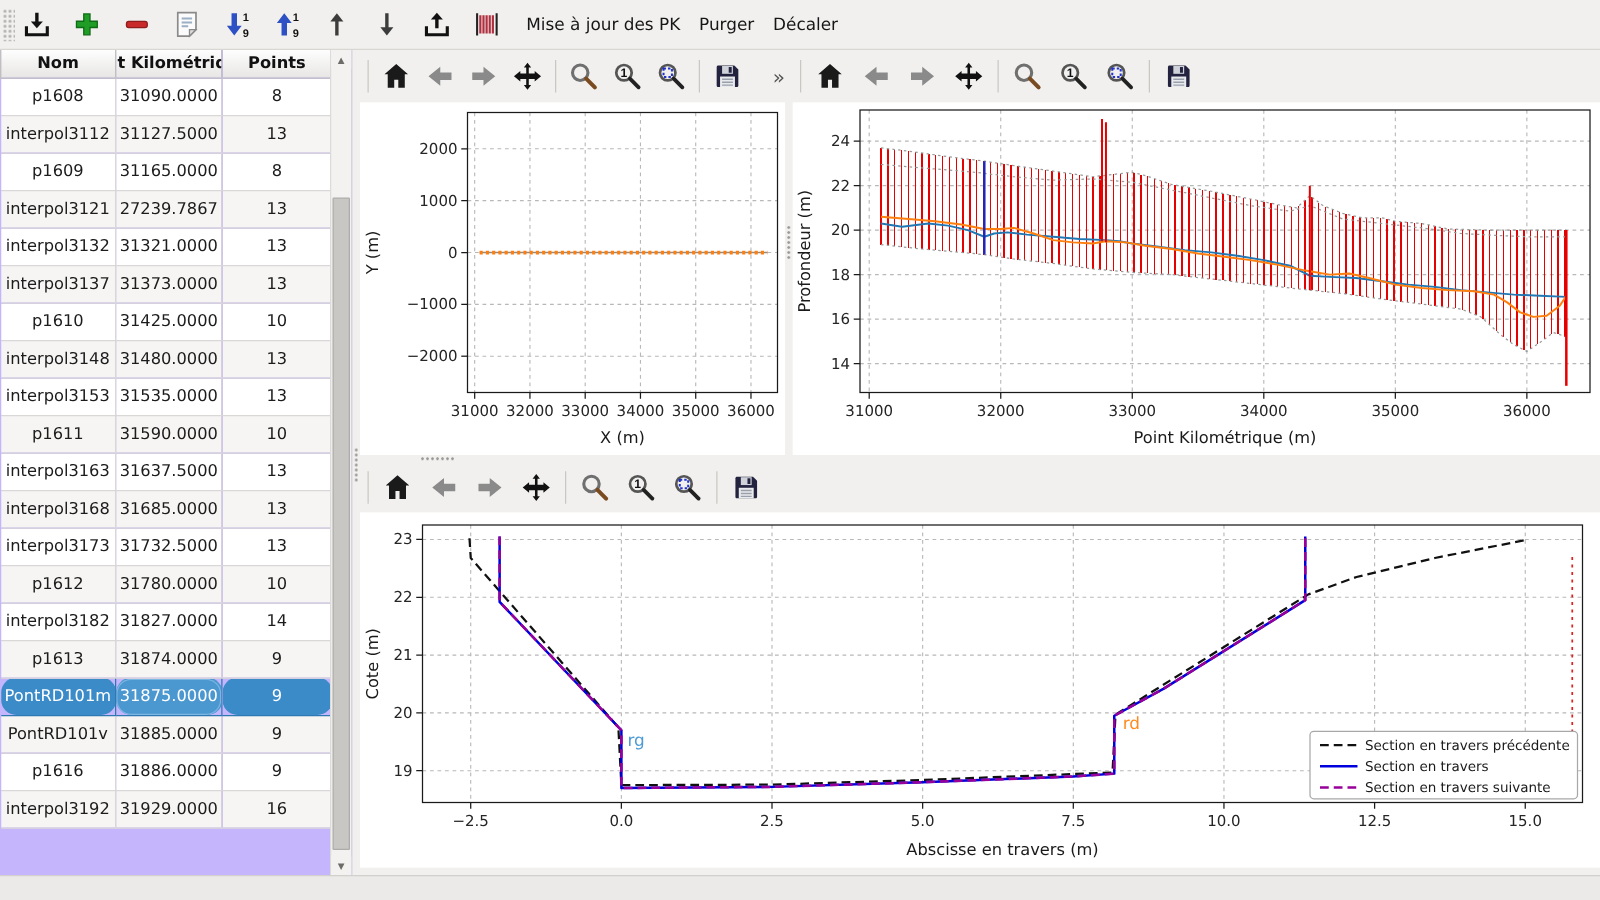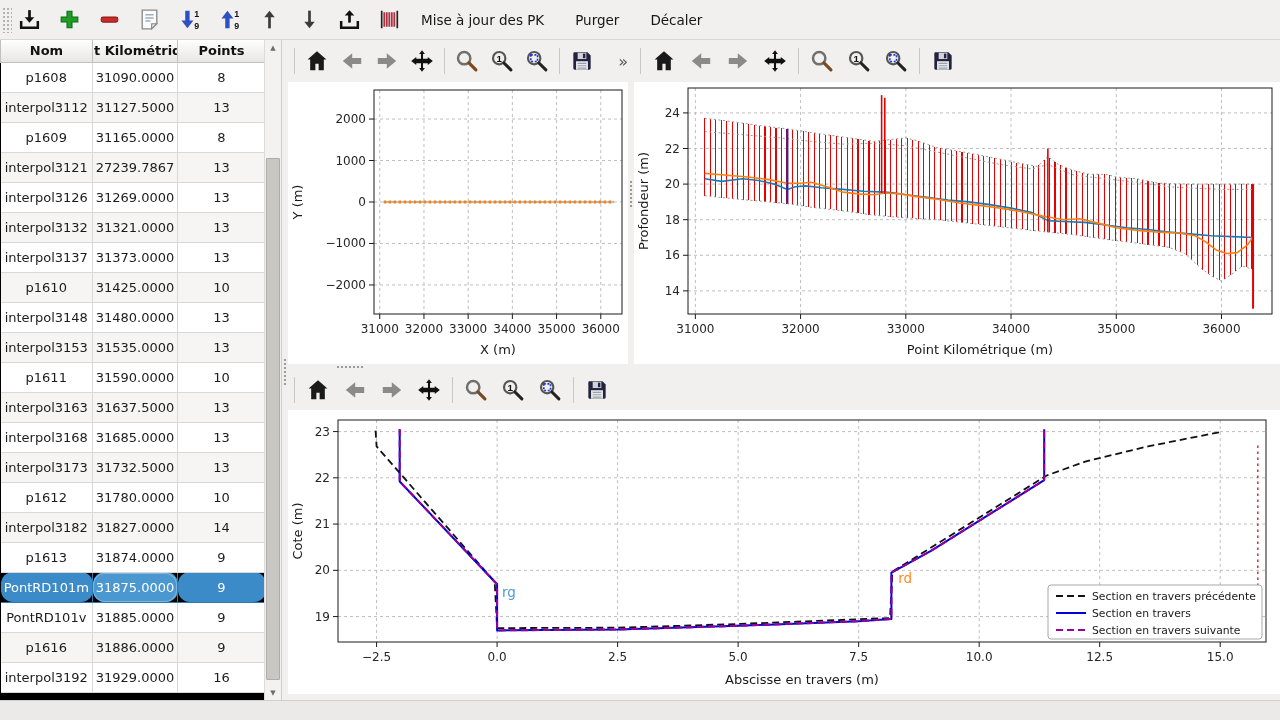--- a/index.html
+++ b/index.html
@@ -8,28 +8,28 @@
 
   .app { width:1280px; height:720px; display:flex; flex-direction:column; }
 
   
   .toolbar { height:40px; background:#f1f0ee; display:flex; align-items:center; border-bottom:1px solid #d9d7d4; flex:0 0 40px; }
   .tb-grip { width:10px; height:26px; margin:0 4px 0 2px;
     background-image:radial-gradient(#b5b3b0 1px, transparent 1.3px); background-size:4px 4px; }
   .tb-icons { display:flex; align-items:center; gap:13px; }
   .tb-btn { width:27px; height:27px; display:flex; align-items:center; justify-content:center; background:transparent; border:none; cursor:pointer; }
   .tb-btn svg { width:25px; height:25px; display:block; }
-  .menu-items { display:flex; align-items:center; gap:27px; margin-left:16px; }
+  .menu-items { display:flex; align-items:center; gap:11px; margin-left:16px; }
   .menu-item { font-size:13.5px; color:#161616; cursor:pointer; padding:4px 2px; }
 
   
   .main { flex:1 1 auto; display:flex; height:660px; }
 
   
-  .left-panel { width:282px; flex:0 0 282px; display:flex; background:#000000; border-right:1px solid #cfcdca; }
+  .left-panel { width:282px; flex:0 0 282px; display:flex; background:#c4b5fd; border-right:1px solid #cfcdca; }
   .table-wrap { width:265px; overflow:hidden; }
   table.sections { border-collapse:collapse; table-layout:fixed; width:265px; }
   table.sections col.c1 { width:92px; } table.sections col.c2 { width:85px; } table.sections col.c3 { width:88px; }
   table.sections th { height:22px; font-size:13px; font-weight:bold; color:#111;
      background:linear-gradient(#fefefe,#e7e6e4); border:1px solid #c2c0bd; border-top:none;
      white-space:nowrap; overflow:hidden; }
   table.sections th.clip { text-align:left; padding-left:1px; }
   table.sections td { height:30px; font-size:13px; text-align:center; color:#1c1c1c;
      border-right:1px solid #dad8d6; border-bottom:1px solid #dad8d6; white-space:nowrap; overflow:hidden; background:#fff; }
   table.sections tr:nth-child(even) td { background:#f6f5f4; }
@@ -177,25 +177,20 @@
                 <td>13</td>
               </tr>
               <tr>
                 <td>p1609</td>
                 <td>31165.0000</td>
                 <td>8</td>
               </tr>
               <tr>
                 <td>interpol3121</td>
                 <td>27239.7867</td>
-                <td>13</td>
-              </tr>
-              <tr>
-                <td>interpol3126</td>
-                <td>31269.0000</td>
                 <td>13</td>
               </tr>
               <tr>
                 <td>interpol3132</td>
                 <td>31321.0000</td>
                 <td>13</td>
               </tr>
               <tr>
                 <td>interpol3137</td>
                 <td>31373.0000</td>

